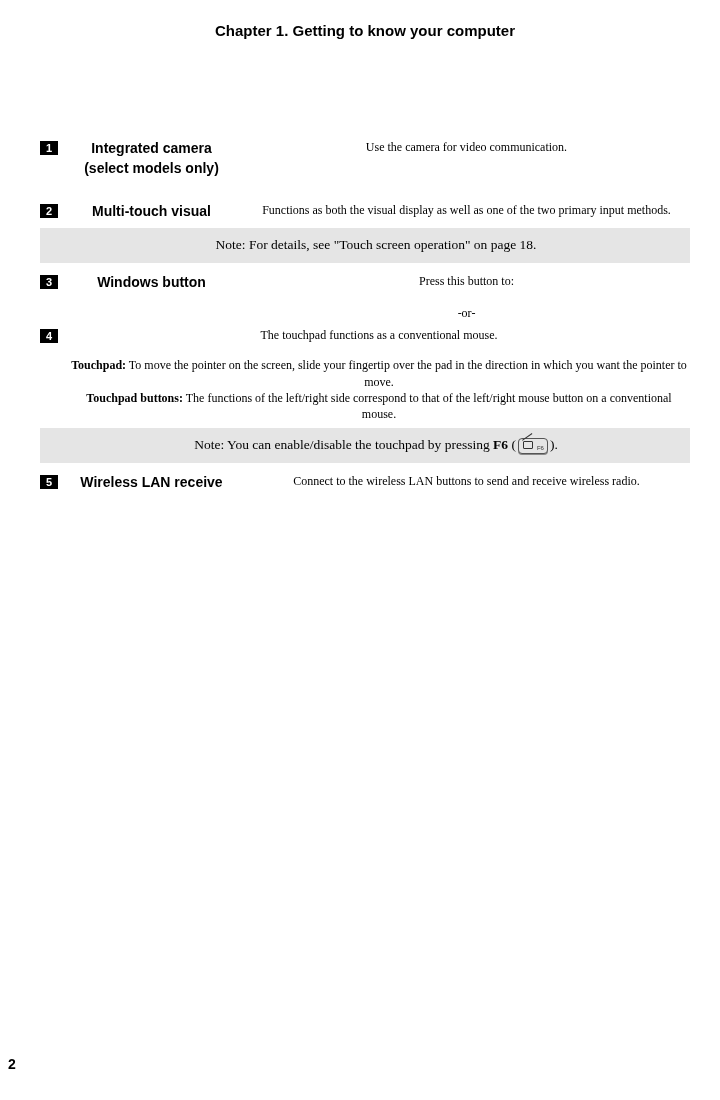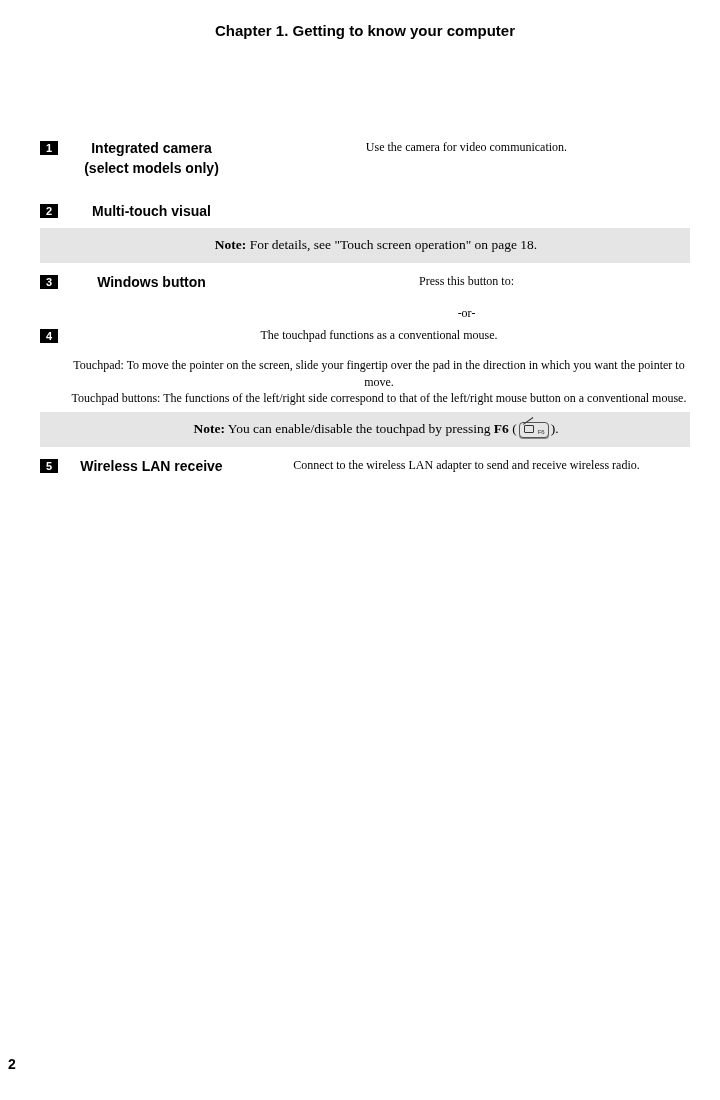--- a/index.html
+++ b/index.html
@@ -47,29 +47,29 @@
     line-height: 1.4;
   }
   .desc {
     font-size: 12px;
     line-height: 1.35;
     flex: 1;
     padding-left: 2px;
     margin-left: 8px;
   }
   .desc .or { }
-  .desc strong { font-weight: normal; }
+  .desc strong { font-weight: bold; }
   .note-box {
     background: #e5e5e5;
     font-size: 13.5px;
     padding: 8px 8px 8px 30px;
     margin: 6px 0 10px 0;
     line-height: 1.4;
   }
-  .note-box .note-label { font-weight: bold; }
+  .note-box .note-label { font-weight: normal; }
   .note-box .f6 { font-weight: bold; }
   .keycap {
     display: inline-block;
     vertical-align: middle;
     border: 1px solid #555;
     border-radius: 4px;
     width: 30px;
     height: 16px;
     position: relative;
     box-shadow: 0 1px 0 #888;
@@ -120,20 +120,21 @@
   <span class="badge">1</span>
   <div class="term">Integrated camera (select models only)</div>
   <div class="desc">Use the camera for video communication.</div>
 </div>
 
 <div class="spacer"></div>
 
 <div class="row">
   <span class="badge">2</span>
   <div class="term">Multi-touch visual</div>
+  <div class="desc">Functions as both the visual display as well as one of the two primary input methods.</div>
 </div>
 
 <div class="note-box">
   <span class="note-label">Note:</span><span>  For details, see "Touch screen operation" on page 18.</span>
 </div>
 
 <div class="row">
   <span class="badge">3</span>
   <div class="term">Windows button</div>
   <div class="desc">
@@ -153,16 +154,16 @@
   </div>
 </div>
 
 <div class="note-box">
   <span class="note-label">Note:</span><span> You can enable/disable the touchpad by pressing </span><span class="f6">F6</span><span> (</span><span class="keycap"><span class="f6sub">F6</span></span><span>).</span>
 </div>
 
 <div class="row">
   <span class="badge">5</span>
   <div class="term">Wireless LAN receive</div>
-  <div class="desc">Connect to the wireless LAN adapter to send and receive wireless radio.</div>
+  <div class="desc">Connect to the wireless LAN buttons to send and receive wireless radio.</div>
 </div>
 
 <div class="page-num">2</div>
 
 </body></html>

